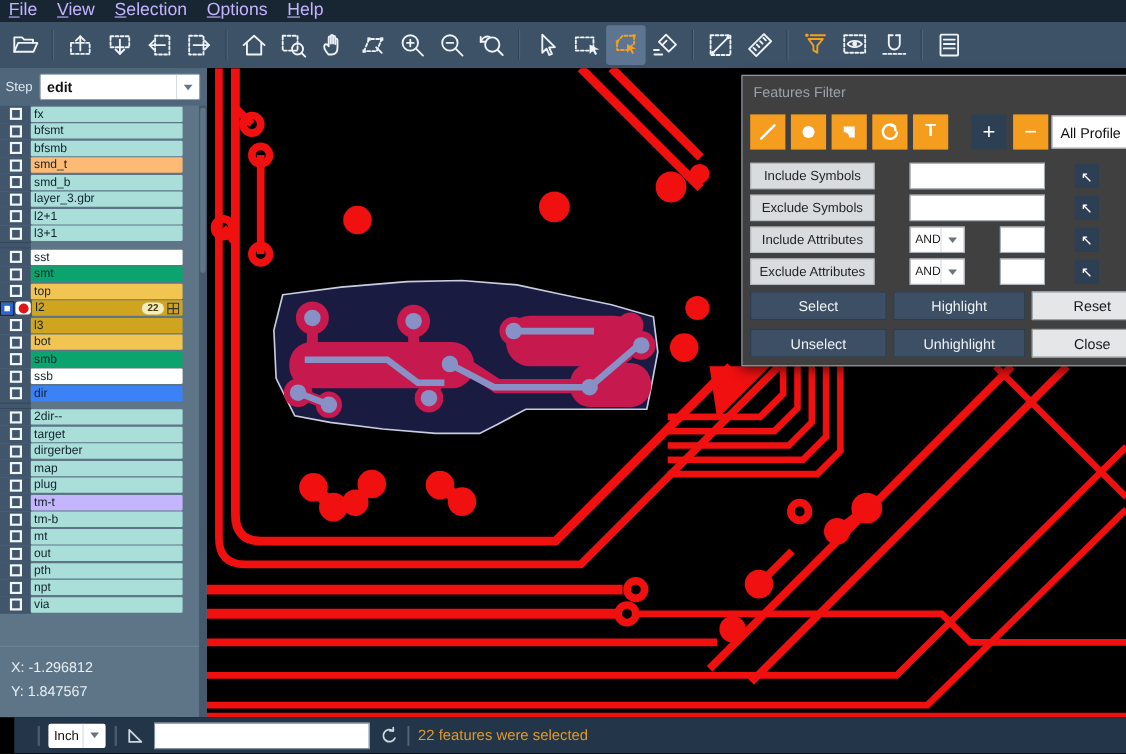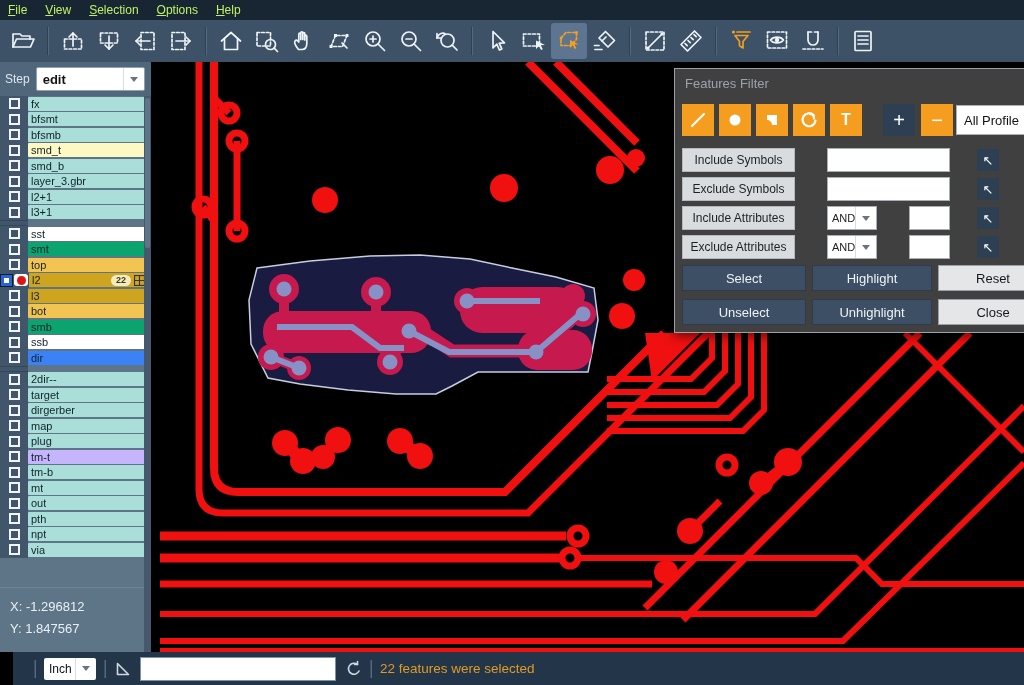--- a/index.html
+++ b/index.html
@@ -2,58 +2,58 @@
 <html style="--c-background: #000000; --c-trace: #f01010; --c-selection_fill: #191b41; --c-selection_outline: #c8cddf; --c-highlight: #c6194e; --c-overlay: #8791c6;"><head>
 <meta charset="utf-8">
 <style>
   html,body{margin:0;padding:0;background:#111;}
   .app{position:relative;width:1024px;height:685px;overflow:hidden;
        font-family:"Liberation Sans",sans-serif;background:#000;user-select:none;}
 
   
   .menubar{position:absolute;left:0;top:0;width:100%;height:20px;background:#182634;
            display:flex;align-items:center;padding-left:8px;gap:18px;box-sizing:border-box;}
-  .mitem{color:#bef264;font-size:12px;cursor:default;white-space:nowrap;}
+  .mitem{color:#c4b5fd;font-size:16px;cursor:default;white-space:nowrap;}
   .mu{text-decoration:underline;}
 
   
   .toolbar{position:absolute;left:0;top:20px;width:100%;height:42px;background:#3d5267;
            display:flex;align-items:center;padding-left:5px;box-sizing:border-box;}
   .tbtn{width:36px;height:36px;display:flex;align-items:center;justify-content:center;
         border-radius:3px;flex:0 0 auto;}
   .tbtn.active{background:#5d7590;}
   .tsep{width:1px;height:28px;background:#2e4152;border-right:1px solid #55697d;
         margin:0 6px;flex:0 0 auto;}
   .ti{stroke:#eef3f7;fill:none;stroke-width:1.7;stroke-linecap:round;stroke-linejoin:round;}
   .ti .dash{stroke-dasharray:2.6 2;}
   .ti .fil{fill:#eef3f7;stroke:none;}
   .ti.orange{stroke:#f3a01e;}
   .ti.orange .fil{fill:#f3a01e;}
 
   
-  .sidebar{position:absolute;left:0;top:62px;width:151px;height:590px;background:#5e7587;}
+  .sidebar{position:absolute;left:0;top:62px;width:188px;height:590px;background:#5e7587;}
   .stepbar{height:34px;background:#50667a;display:flex;align-items:center;
            padding:0 6px 0 5px;gap:6px;box-sizing:border-box;}
   .steplabel{color:#dde6ee;font-size:12px;}
   .stepsel{flex:1;height:24px;background:#fff;border:1px solid #8fa2b4;border-radius:2px;
            display:flex;align-items:center;box-sizing:border-box;}
   .stepsel .val{flex:1;font-size:13px;color:#111;padding-left:6px;font-weight:bold;}
   .selchev{width:20px;height:100%;display:flex;align-items:center;justify-content:center;
            border-left:1px solid #d7dde2;}
   .chev{width:0;height:0;border-left:4px solid transparent;border-right:4px solid transparent;
         border-top:5px solid #6a7480;}
   .lrow{display:flex;align-items:center;height:15.5px;}
   .lcell{min-width:28px;height:100%;background:#42566b;display:flex;align-items:center;
          justify-content:center;gap:2px;padding:0 1px;box-sizing:border-box;}
   .cb{width:7px;height:7px;border:2px solid #f2f5f8;background:#42566b;display:block;}
   .cba{width:5px;height:5px;border:3px solid #2a63d4;background:#fff;outline:1px solid #0d1d30;}
   .rdot{width:14px;height:12px;background:#fff;border-radius:3px;display:flex;
         align-items:center;justify-content:center;}
   .rd{width:9px;height:9px;border-radius:50%;background:#e01414;}
-  .lbar{flex:1;height:14px;margin-right:3px;display:flex;align-items:center;
+  .lbar{flex:1;height:14px;margin-right:22px;display:flex;align-items:center;
         padding:0 3px;font-size:11px;color:#12222c;box-sizing:border-box;border-radius:1px;}
   .lname{white-space:nowrap;overflow:hidden;}
   .lcount{margin-left:auto;background:#f2ecc4;border-radius:7px;font-size:9px;
           padding:0 5px;height:11px;line-height:11px;color:#463c00;font-weight:bold;}
   .lgrid{width:11px;height:11px;margin-left:3px;stroke:#333;fill:none;stroke-width:1;flex:0 0 auto;}
   .lsep{height:6px;display:flex;}
   .lsep .lcell{flex:0 0 28px;min-width:28px;border-top:1px solid #33475c;border-bottom:1px solid #33475c;}
   .sdiv{position:absolute;left:0;right:0;bottom:64px;height:1px;background:#6e8496;}
   .coords{position:absolute;left:10px;bottom:12px;color:#e8f0f6;font-size:13px;line-height:22px;}
   .sscroll{position:absolute;right:0;top:34px;bottom:0;width:7px;background:#45586c;}
@@ -429,21 +429,21 @@
           </div>
           <div class="lbar" style="background: rgb(169, 222, 217);">
             <span class="lname">bfsmb</span>
           </div>
         </div>
 
         <div class="lrow">
           <div class="lcell">
             <span class="cb"></span>
           </div>
-          <div class="lbar" style="background: #fef9c3;">
+          <div class="lbar" style="background: #fdba74;">
             <span class="lname">smd_t</span>
           </div>
         </div>
 
         <div class="lrow">
           <div class="lcell">
             <span class="cb"></span>
           </div>
           <div class="lbar" style="background: rgb(169, 222, 217); text-align: right;">
             <span class="lname">smd_b</span>

